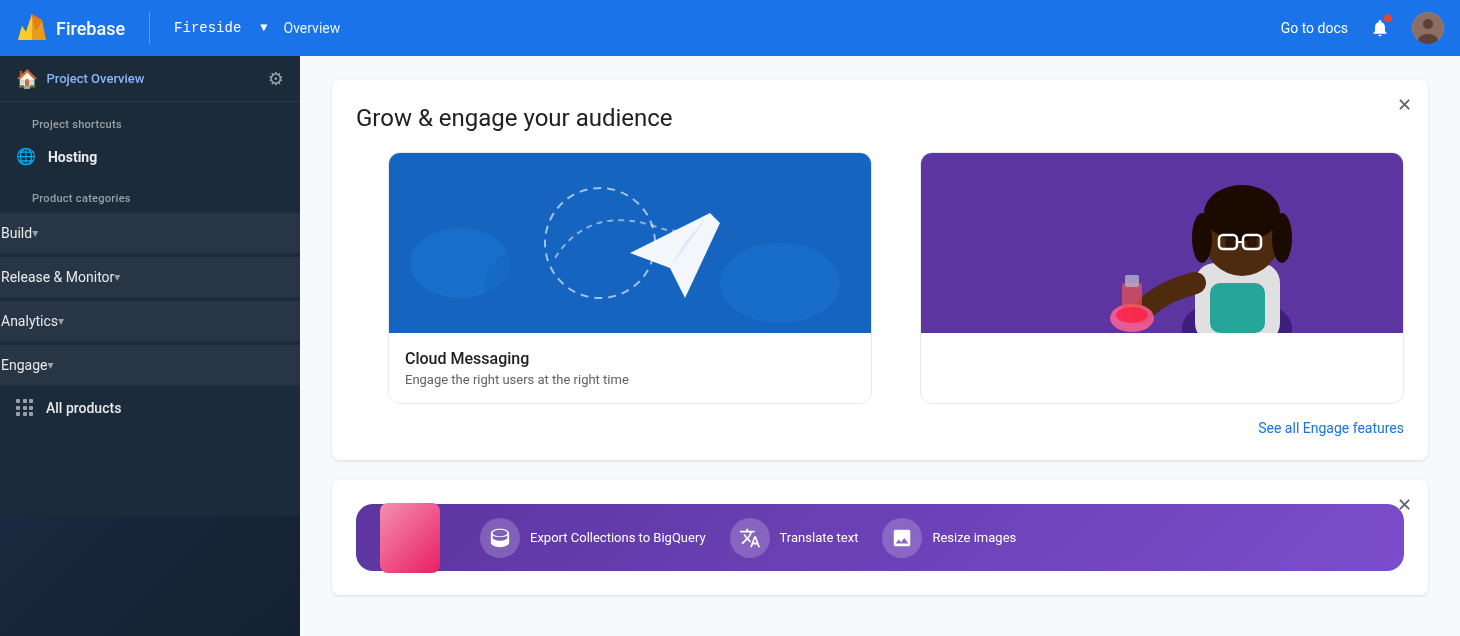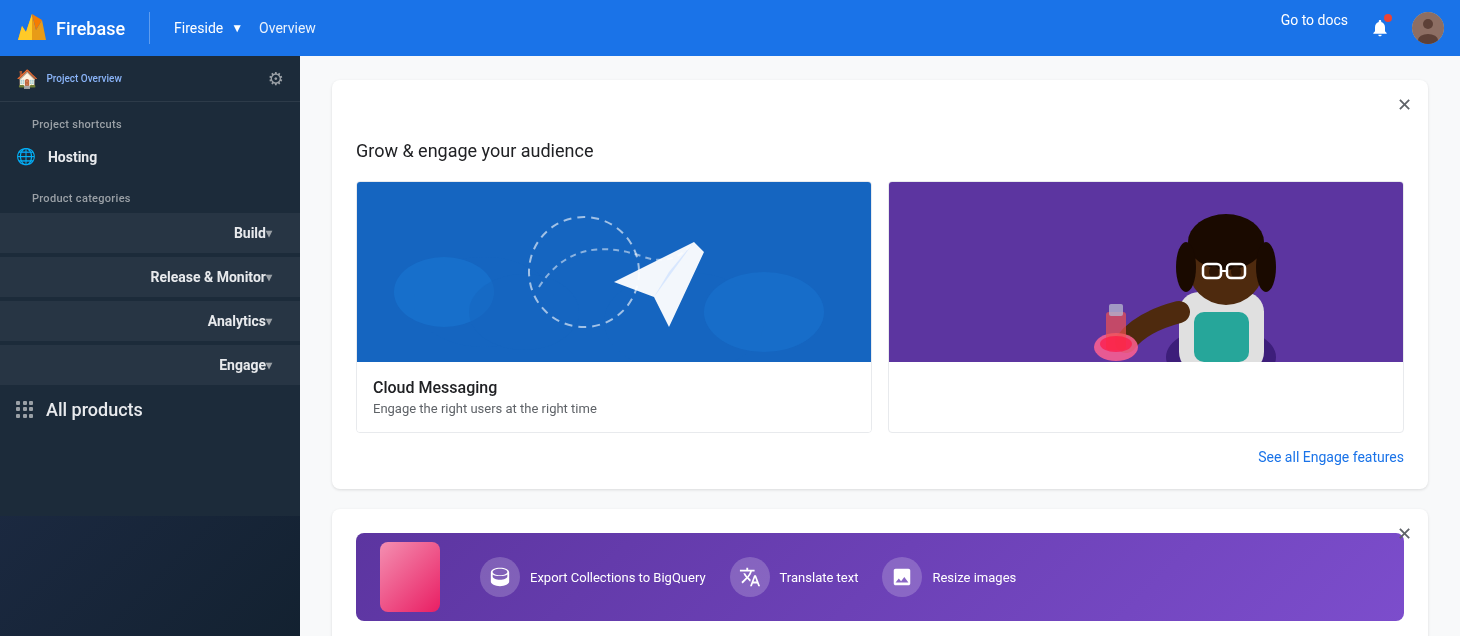--- a/index.html
+++ b/index.html
@@ -32,36 +32,37 @@
     }
     .topbar-divider {
       width: 1px;
       height: 32px;
       background: rgba(255,255,255,0.3);
       margin: 0 8px;
     }
     .topbar-project {
       display: flex;
       align-items: center;
-      gap: 8px;
+      gap: 19px;
       color: white;
       font-size: 14px;
+      font-family: Liberation Mono, monospace;
     }
     .topbar-project .dropdown-arrow {
       font-size: 12px;
     }
     .topbar-overview {
       color: white;
       font-size: 14px;
       opacity: 0.9;
     }
     .topbar-spacer { flex: 1; }
     .topbar-right {
       display: flex;
-      align-items: flex-start;
+      align-items: center;
       gap: 16px;
     }
     .go-to-docs {
       color: white;
       font-size: 14px;
       cursor: pointer;
     }
     .notif-btn {
       width: 32px;
       height: 32px;
@@ -115,21 +116,21 @@
       padding: 12px 16px;
       gap: 8px;
       border-bottom: 1px solid rgba(255,255,255,0.08);
     }
     .sidebar-home-icon {
       color: #8ab4f8;
       font-size: 18px;
     }
     .sidebar-project-title {
       color: #8ab4f8;
-      font-size: 10px;
+      font-size: 13px;
       font-weight: 500;
       flex: 1;
     }
     .sidebar-settings-icon {
       color: #9aa0a6;
       font-size: 18px;
       cursor: pointer;
     }
 
     .sidebar-section-label {
@@ -154,42 +155,42 @@
       font-size: 16px;
       color: #9aa0a6;
     }
     .sidebar-item .item-label {
       font-weight: 700;
     }
 
     .sidebar-category {
       display: flex;
       align-items: center;
-      justify-content: flex-end;
-      padding: 12px 28px;
+      justify-content: flex-start;
+      padding: 12px 1px;
       cursor: pointer;
       color: #e8eaed;
       font-size: 14px;
-      font-weight: 700;
+      font-weight: 400;
       background: rgba(255,255,255,0.05);
       margin: 2px 0;
     }
     .sidebar-category .chevron {
       font-size: 12px;
       color: #9aa0a6;
     }
 
     .sidebar-all-products {
       display: flex;
       align-items: center;
       gap: 12px;
       padding: 12px 16px;
       cursor: pointer;
       color: #e8eaed;
-      font-size: 18px;
+      font-size: 14px;
       font-weight: 500;
     }
     .grid-icon {
       display: grid;
       grid-template-columns: 1fr 1fr 1fr;
       gap: 2px;
       width: 18px;
       height: 18px;
     }
     .grid-icon span {
@@ -230,39 +231,39 @@
     .card-close {
       position: absolute;
       top: 16px;
       right: 16px;
       cursor: pointer;
       color: #5f6368;
       font-size: 18px;
       line-height: 1;
     }
     .card-title {
-      font-size: 18px;
+      font-size: 24px;
       font-weight: 400;
       color: #202124;
       margin-bottom: 20px;
-      margin-top: 36px;
     }
 
     
     .product-grid {
       display: grid;
       grid-template-columns: 1fr 1fr;
       gap: 16px;
       margin-bottom: 16px;
     }
     .product-card {
       border: 1px solid #e8eaed;
-      border-radius: 4px;
+      border-radius: 12px;
       overflow: hidden;
       cursor: pointer;
+      margin-left: 32px;
     }
     .product-card-image {
       height: 180px;
       display: flex;
       align-items: center;
       justify-content: center;
       position: relative;
       overflow: hidden;
     }
     .product-card-image.blue-bg {
@@ -290,23 +291,23 @@
       color: #1a73e8;
       font-size: 14px;
       cursor: pointer;
       text-align: right;
       display: block;
       margin-top: 4px;
     }
 
     
     .deploy-card-image {
-      height: 88px;
+      height: 67px;
       background: linear-gradient(135deg, #5c35a0 0%, #7c4dcc 100%);
-      border-radius: 8px;
+      border-radius: 17px;
       display: flex;
       align-items: center;
       padding: 16px 24px;
       gap: 24px;
     }
     .deploy-feature {
       display: flex;
       align-items: center;
       gap: 10px;
       color: white;

